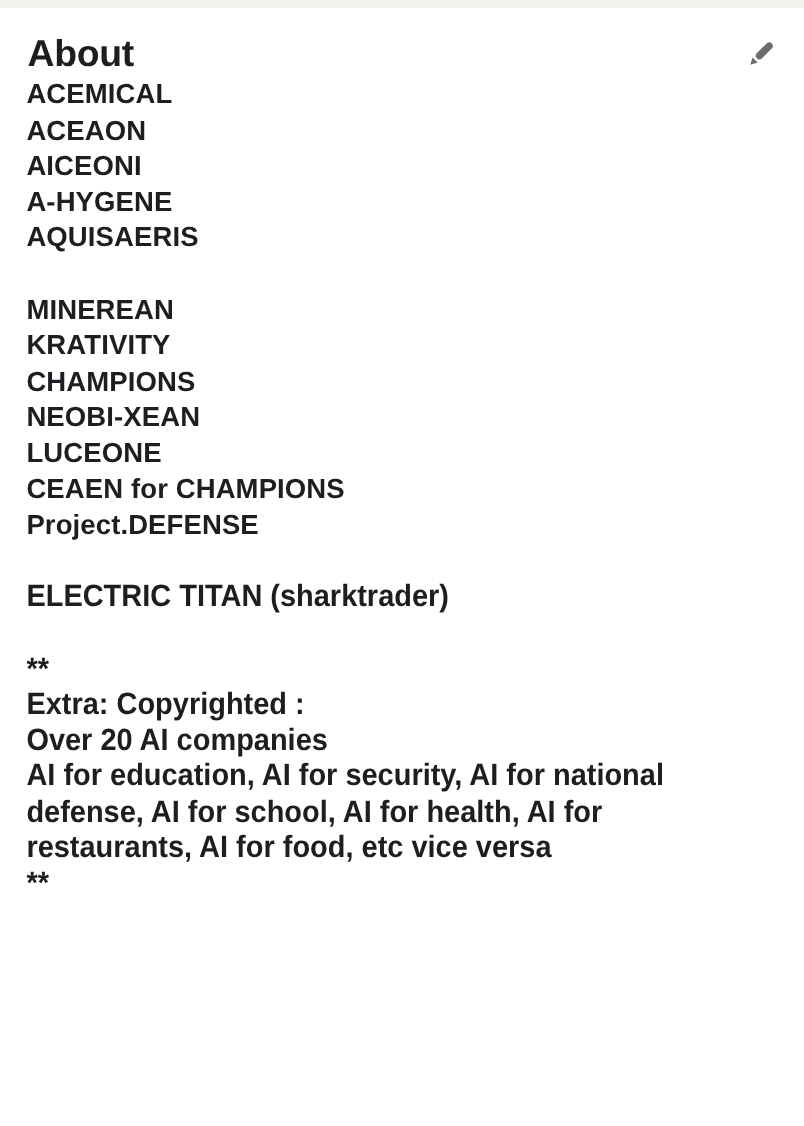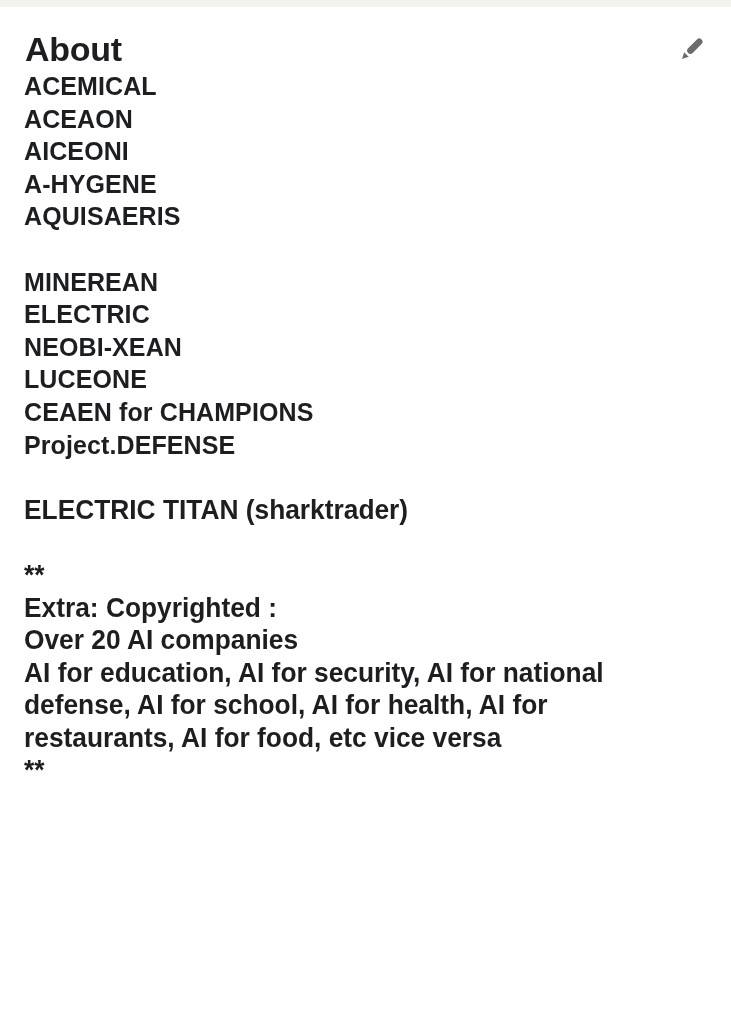--- a/index.html
+++ b/index.html
@@ -88,21 +88,22 @@
   </div>
 
   <div class="content" id="about-content">
       <div class="line company">ACEMICAL</div>
       <div class="line company">ACEAON</div>
       <div class="line company">AICEONI</div>
       <div class="line company">A-HYGENE</div>
       <div class="line company">AQUISAERIS</div>
       <div class="line blank"></div>
       <div class="line company">MINEREAN</div>
-      <div class="line company">ELECTRIC</div>
+      <div class="line company">KRATIVITY</div>
+      <div class="line company">CHAMPIONS</div>
       <div class="line company">NEOBI-XEAN</div>
       <div class="line company">LUCEONE</div>
       <div class="line company">CEAEN for CHAMPIONS</div>
       <div class="line company">Project.DEFENSE</div>
       <div class="line blank"></div>
       <div class="line condensed">ELECTRIC TITAN (sharktrader)</div>
       <div class="line blank"></div>
       <div class="line condensed">**</div>
       <div class="line condensed">Extra: Copyrighted :</div>
       <div class="line condensed">Over 20 AI companies</div>

